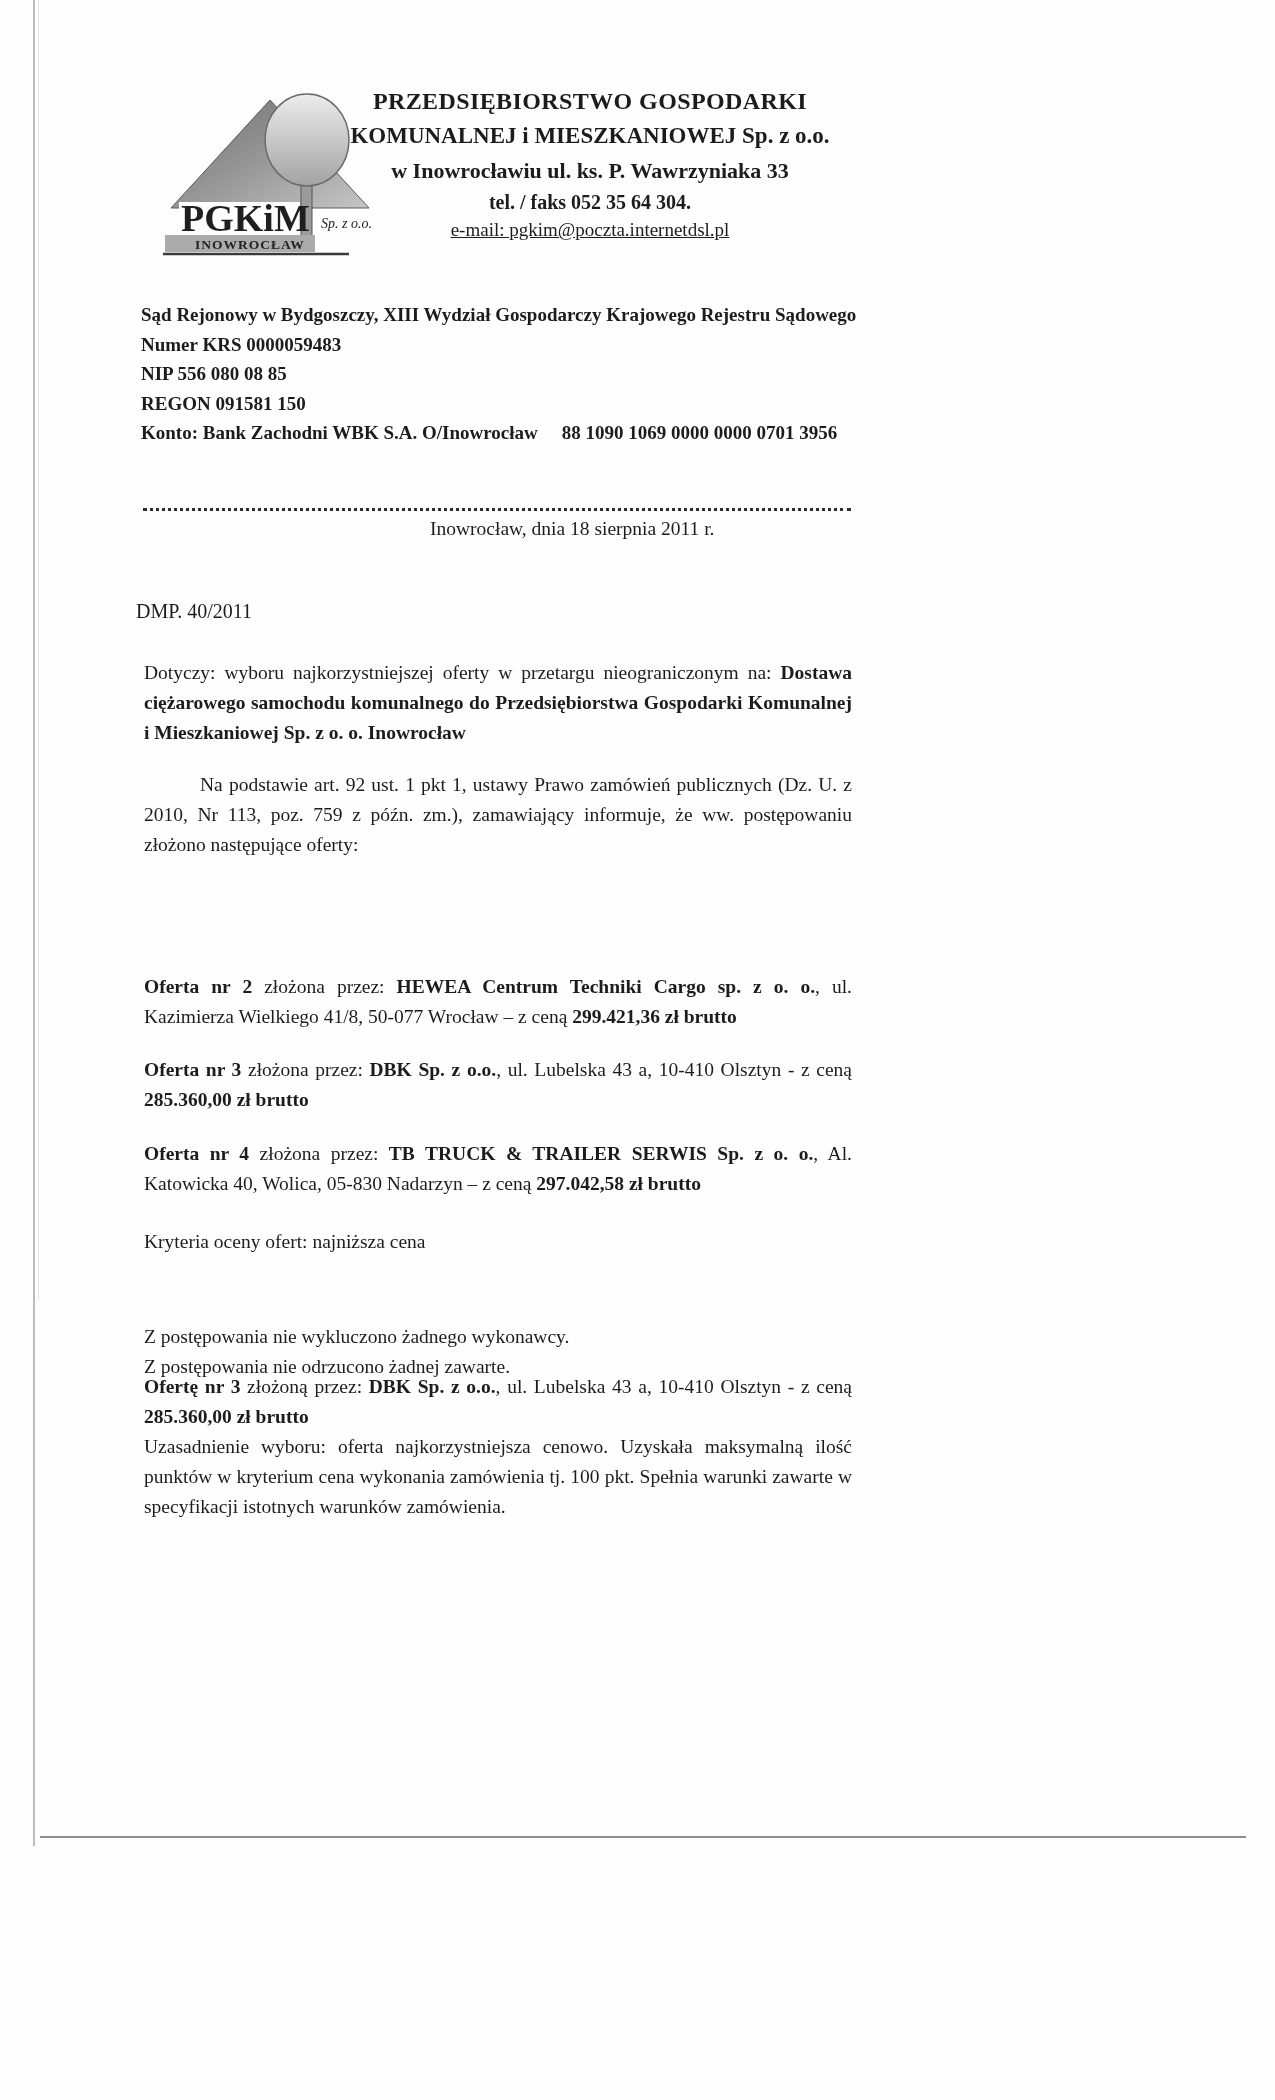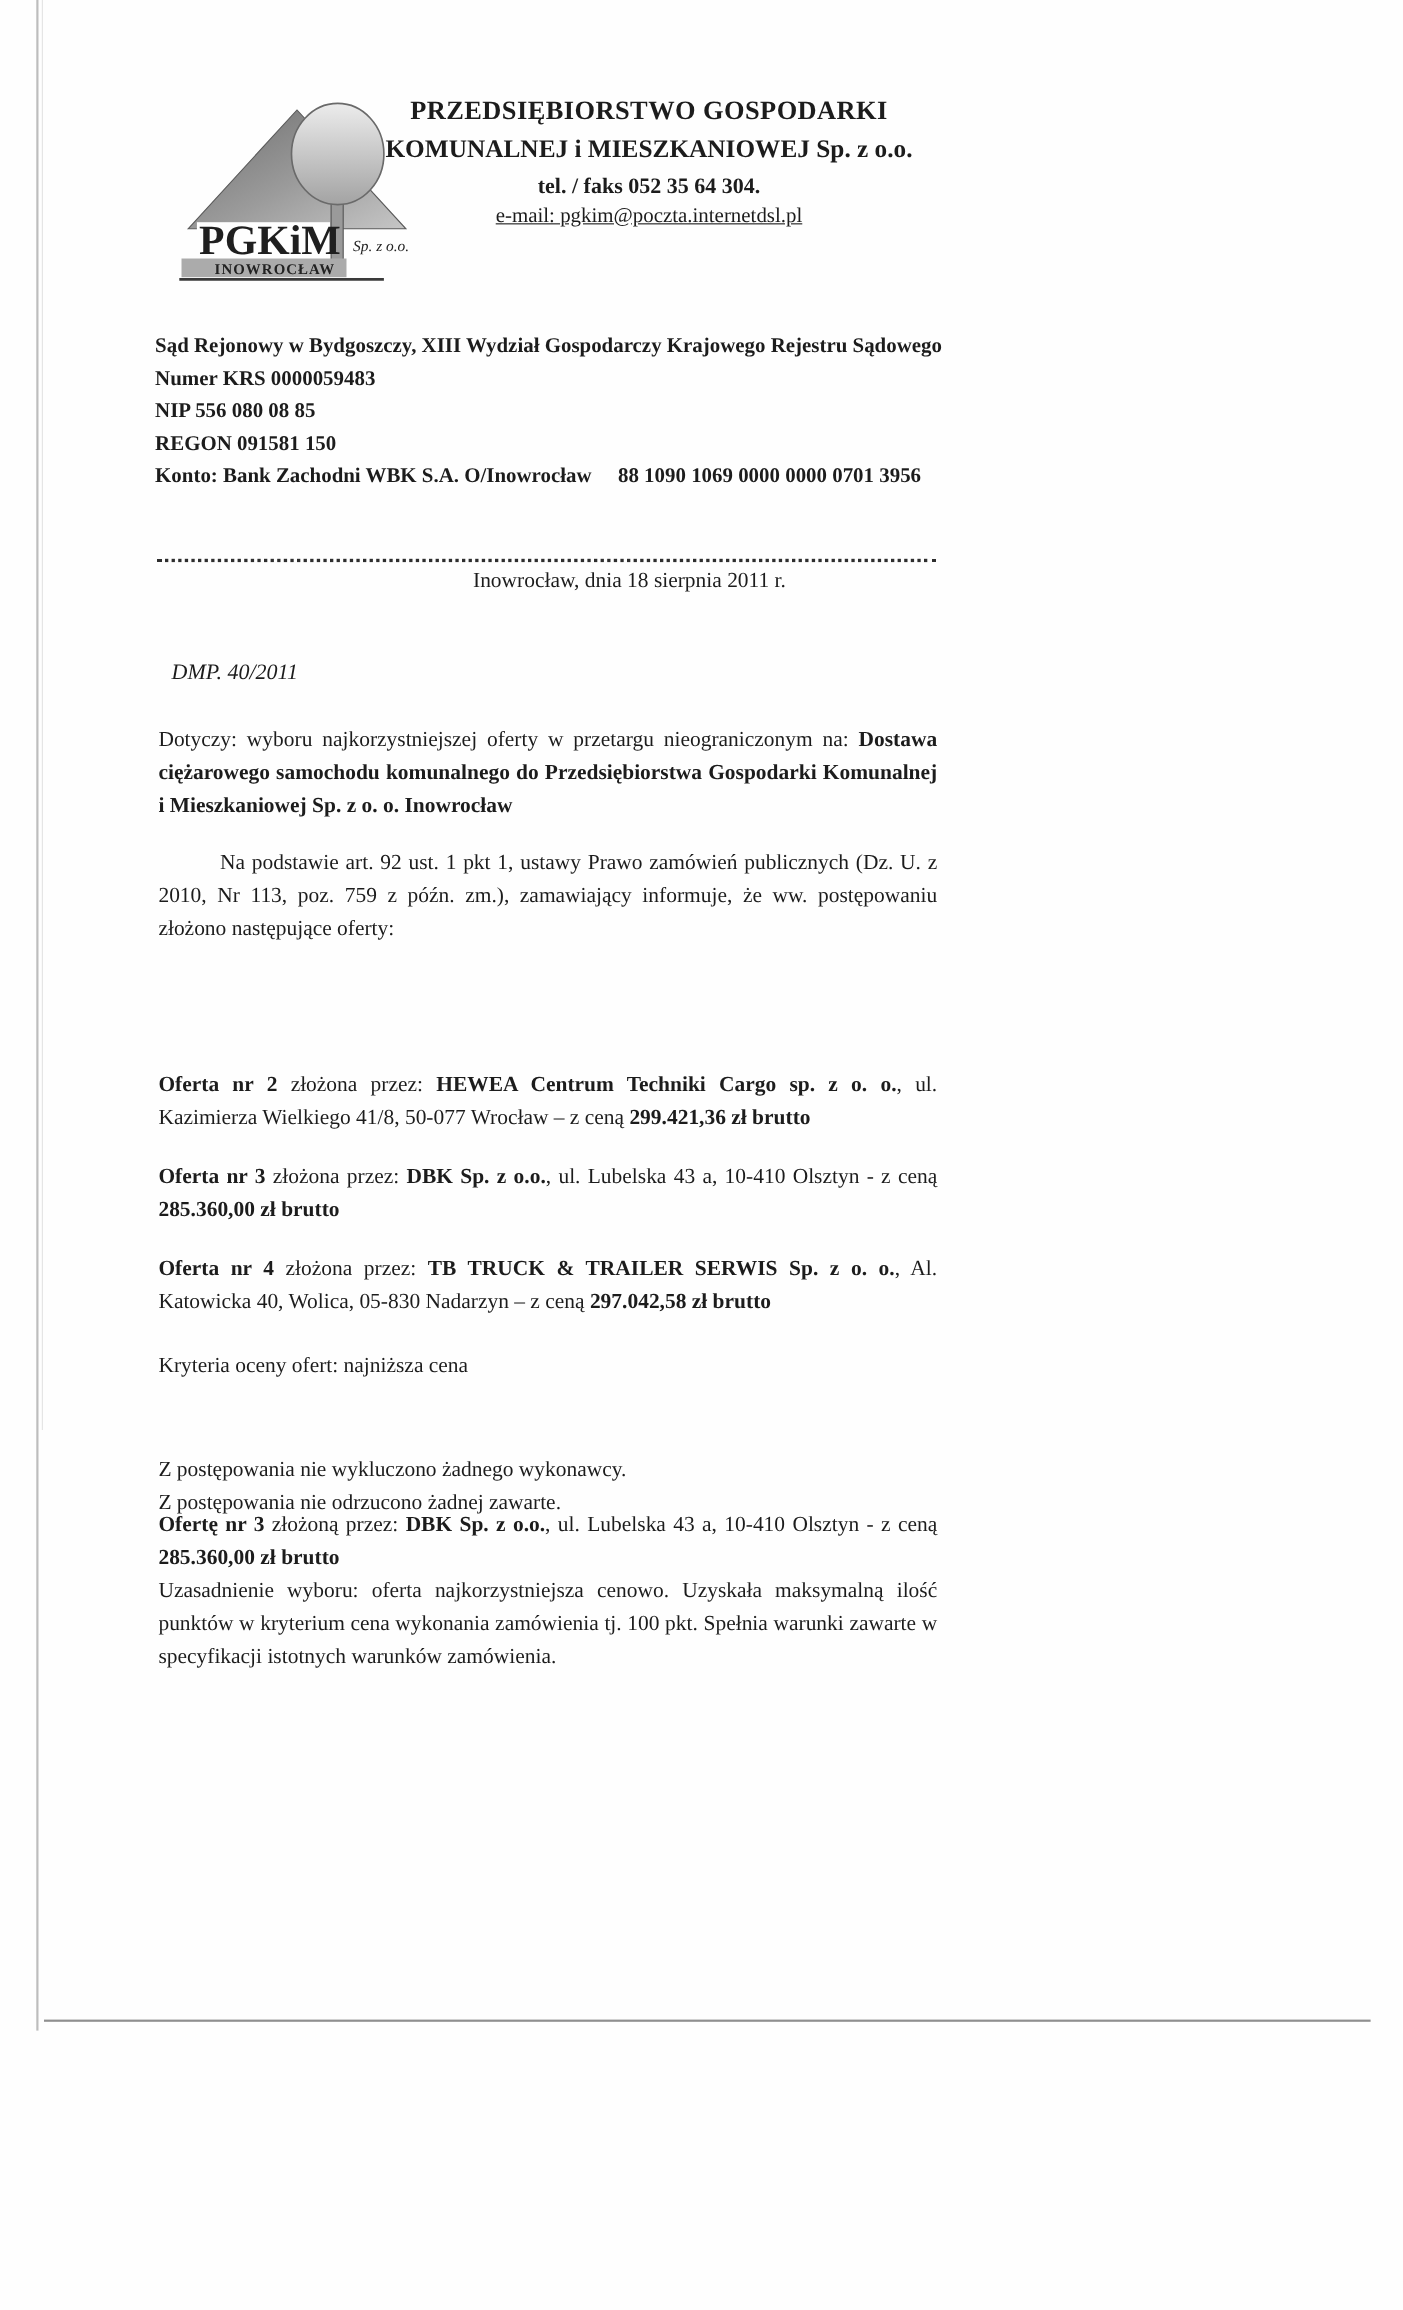--- a/index.html
+++ b/index.html
@@ -25,21 +25,21 @@
   .hemail{font-size:19px;font-weight:normal;text-decoration:underline;margin:0;}
 
   .registry{position:absolute;left:141px;top:300px;width:730px;font-weight:bold;font-size:19px;line-height:29.5px;}
   .registry p{margin:0;}
   .acct-num{margin-left:24px;}
 
   .dotline{position:absolute;left:143px;top:492px;width:708px;height:16px;border-bottom:3px dotted #2e2e2e;}
 
   .dateline{position:absolute;left:430px;top:518px;width:421px;text-align:left;font-size:19.5px;}
 
-  .ref{position:absolute;left:156px;top:600px;font-size:20px;font-style:italic;}
+  .ref{position:absolute;left:136px;top:600px;font-size:20px;}
 
   .para{font-size:19.5px;line-height:30px;margin:0;}
   .just{text-align:justify;}
   .b{font-weight:bold;}
 
   .subject{position:absolute;left:144px;top:658px;width:708px;font-family:Liberation Serif, serif;}
   .intro{position:absolute;left:144px;top:770px;width:708px;text-indent:56px;}
 
   .offer{position:absolute;left:144px;width:708px;}
   #offer-1{top:892px;}
@@ -79,20 +79,21 @@
     <text x="28" y="141" font-family="Liberation Serif, serif" font-size="38" font-weight="bold" fill="#1f1f1f">PGKiM</text>
     <rect x="12" y="145" width="150" height="17" fill="#ababab"></rect>
     <text x="42" y="159" font-family="Liberation Serif, serif" font-size="13.5" font-weight="bold" letter-spacing="1" fill="#222">INOWROCŁAW</text>
     <text x="168" y="138" font-family="Liberation Serif, serif" font-size="14" font-style="italic" fill="#222">Sp. z o.o.</text>
     <line x1="10" y1="164" x2="196" y2="164" stroke="#3a3a3a" stroke-width="2.5"></line>
   </svg>
 
   <div class="header-text">
     <p class="h1">PRZEDSIĘBIORSTWO GOSPODARKI</p>
     <p class="h2">KOMUNALNEJ i MIESZKANIOWEJ Sp. z o.o.</p>
+    <p class="h3">w Inowrocławiu  ul. ks. P. Wawrzyniaka 33</p>
     <p class="h4">tel. / faks 052 35 64 304.</p>
     <p class="hemail">e-mail: pgkim@poczta.internetdsl.pl</p>
   </div>
 
   <div class="registry">
     <p>Sąd Rejonowy w Bydgoszczy, XIII Wydział Gospodarczy Krajowego Rejestru Sądowego</p>
     <p>Numer KRS 0000059483</p>
     <p>NIP 556 080 08 85</p>
     <p>REGON 091581 150</p>
     <p><span>Konto: Bank Zachodni WBK S.A. O/Inowrocław</span><span class="acct-num">88 1090 1069 0000 0000 0701 3956</span></p>

